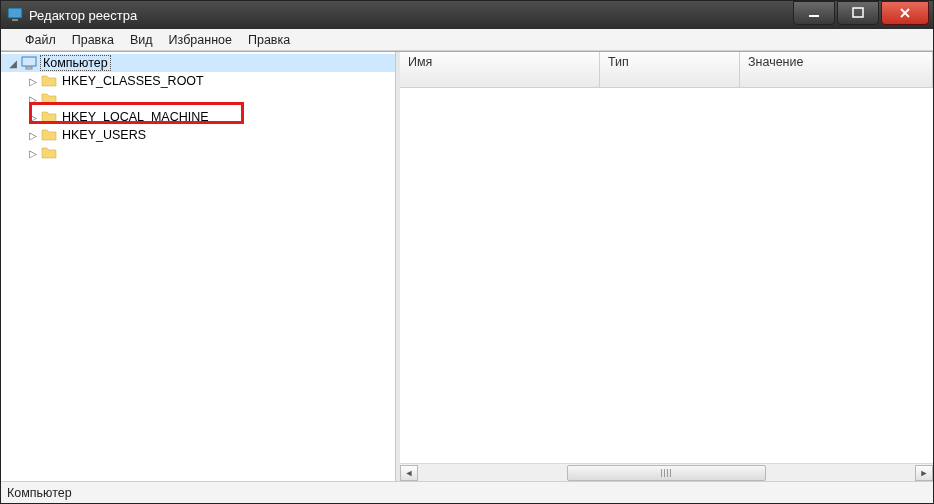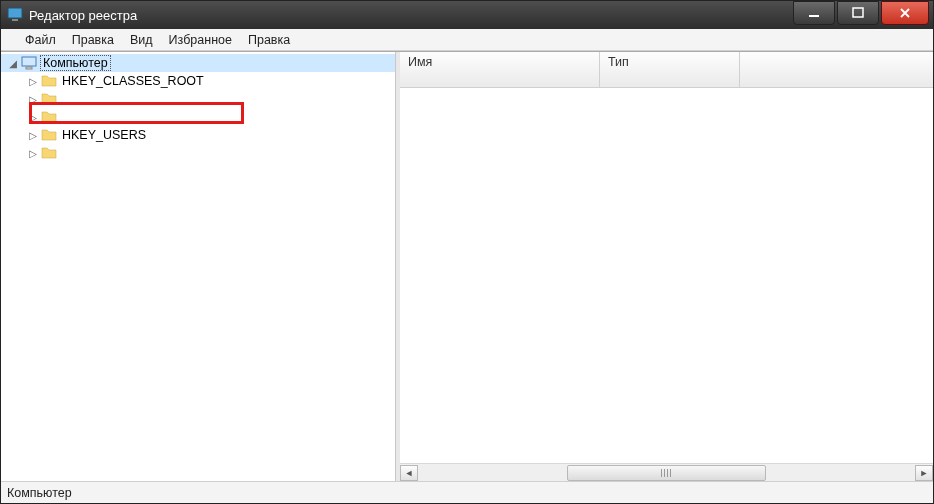--- a/index.html
+++ b/index.html
@@ -140,20 +140,21 @@
               </span>
           </div>
 
           <div class="node depth-1">
             <span class="expander">▷</span>
             <span class="icon">
                 <svg viewBox="0 0 16 16" width="16" height="16">
                   <path class="folder-svg" d="M1 3h5l2 2h7v8H1z"></path>
                 </svg>
               </span>
+            <span class="label">HKEY_LOCAL_MACHINE</span>
           </div>
 
           <div class="node depth-1">
             <span class="expander">▷</span>
             <span class="icon">
                 <svg viewBox="0 0 16 16" width="16" height="16">
                   <path class="folder-svg" d="M1 3h5l2 2h7v8H1z"></path>
                 </svg>
               </span>
             <span class="label">HKEY_USERS</span>
@@ -172,20 +173,21 @@
         <div class="highlight-box" style="left:28px; top:48px; width:215px; height:22px;"></div>
       </div>
     </div>
 
     <div class="splitter"></div>
 
     <div class="detail-panel">
       <div class="list-header">
         <div class="col col-name">Имя</div>
         <div class="col col-type">Тип</div>
+        <div class="col col-val">Значение</div>
       </div>
       <div class="list-body"></div>
       <div class="h-scroll">
         <div class="arrow">◄</div>
         <div class="track">
           <div class="thumb">
               <span class="grip"></span>
             </div>
         </div>
         <div class="arrow">►</div>

